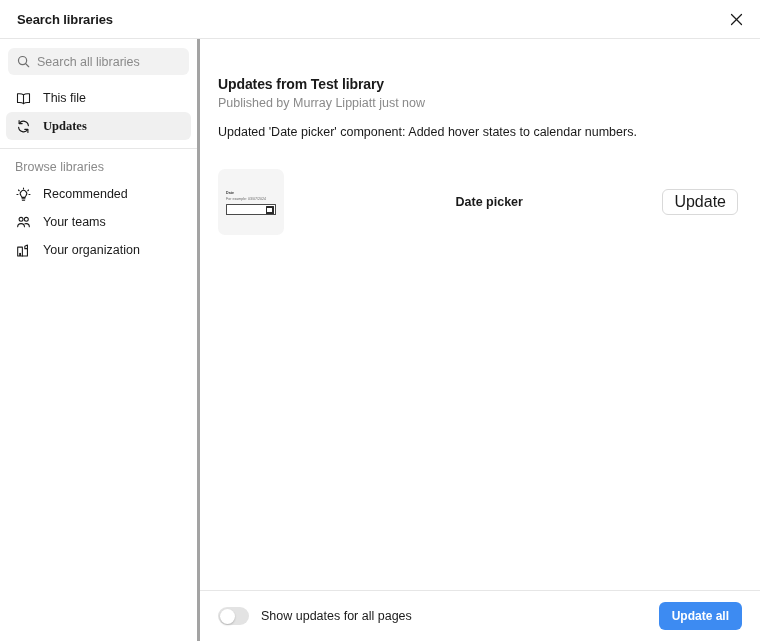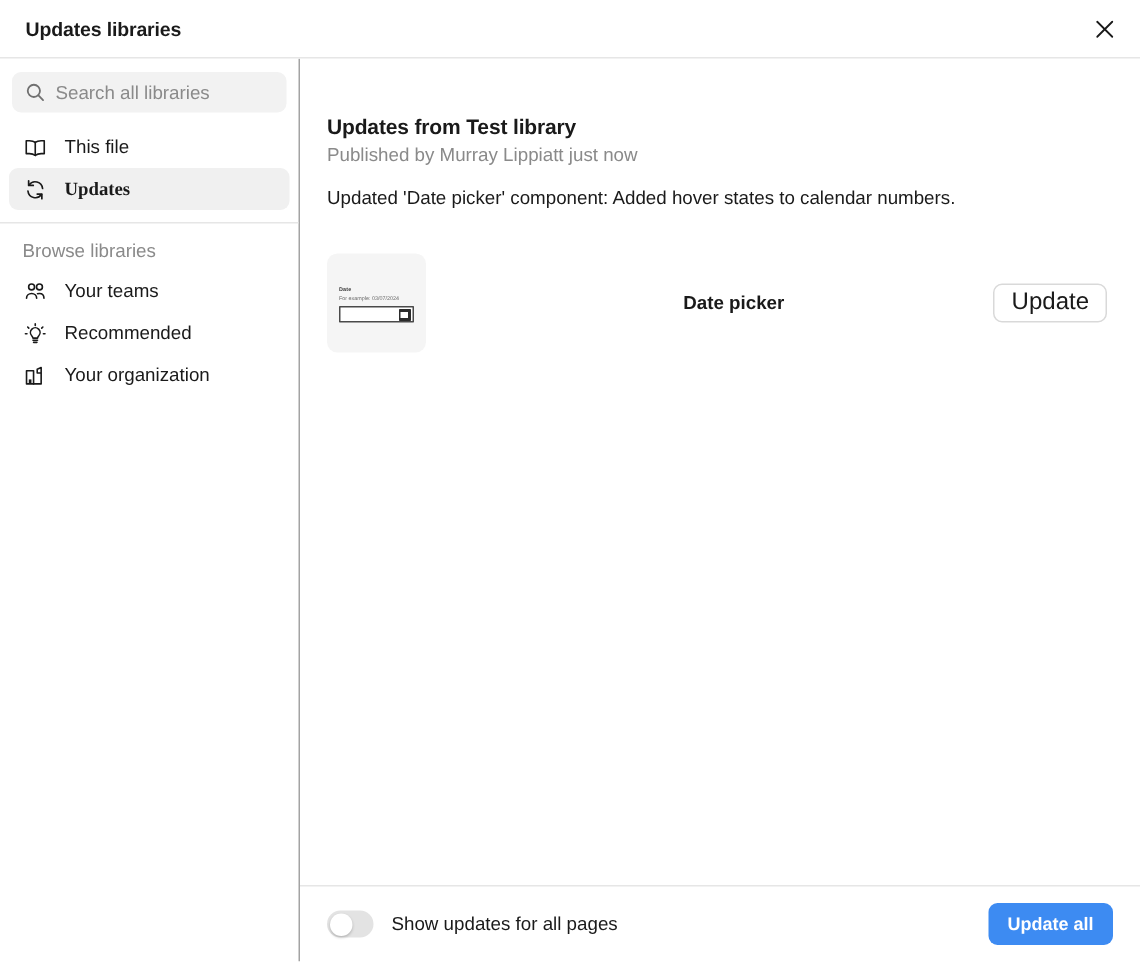--- a/index.html
+++ b/index.html
@@ -60,21 +60,21 @@
   .body {
     display: flex;
     height: 602px;
   }
 
   
   .sidebar {
     width: 200px;
     flex: 0 0 200px;
     background: #ffffff;
-    border-right: 1px solid #a3a3a3;
+    border-right: 3px solid #a3a3a3;
     padding-top: 9px;
   }
 
   .search-wrap { padding: 0 8px 9px 8px; }
   .search-box {
     display: flex;
     align-items: center;
     gap: 7px;
     height: 27px;
     background: #f2f2f2;
@@ -301,21 +301,21 @@
     cursor: pointer;
     white-space: nowrap;
   }
 </style>
 </head>
 <body>
 
 <div class="window">
 
   <div class="titlebar">
-    <div class="titlebar-title">Updates libraries</div>
+    <div class="titlebar-title">Search libraries</div>
     <button class="close-button">
       <span>
         <svg width="13" height="13" viewBox="0 0 13 13" fill="none" stroke="#1a1a1a" stroke-width="1.2" stroke-linecap="round">
           <line x1="1.5" y1="1.5" x2="11.5" y2="11.5"></line>
           <line x1="11.5" y1="1.5" x2="1.5" y2="11.5"></line>
         </svg>
       </span>
     </button>
   </div>
 
@@ -363,43 +363,43 @@
 
       <div class="nav-divider"></div>
 
       <div class="section-label">Browse libraries</div>
 
       <div class="nav-list">
 
         <div class="nav-item">
           <span class="icon">
             <svg width="15" height="15" viewBox="0 0 16 16" fill="none" stroke="#1a1a1a" stroke-width="1.15" stroke-linecap="round" stroke-linejoin="round">
-              <circle cx="5.4" cy="4.6" r="2.1"></circle>
-              <circle cx="11" cy="4.6" r="2.1"></circle>
-              <path d="M1.8 12.6c0-2 1.6-3.4 3.6-3.4s3.6 1.4 3.6 3.4"></path>
-              <path d="M9.6 9.4c.4-.2.9-.2 1.4-.2 2 0 3.2 1.4 3.2 3.4"></path>
-            </svg>
-          </span>
-          <span>Your teams</span>
-        </div>
-
-        <div class="nav-item">
-          <span class="icon">
-            <svg width="15" height="15" viewBox="0 0 16 16" fill="none" stroke="#1a1a1a" stroke-width="1.15" stroke-linecap="round" stroke-linejoin="round">
               <path d="M5.5 9.4a3.4 3.4 0 1 1 5 0c-.5.5-.8 1-.8 1.7H6.3c0-.7-.3-1.2-.8-1.7z"></path>
               <line x1="6.4" y1="12.6" x2="9.6" y2="12.6"></line>
               <line x1="6.8" y1="14.1" x2="9.2" y2="14.1"></line>
               <line x1="8" y1="1" x2="8" y2="2.1"></line>
               <line x1="2.6" y1="3.2" x2="3.4" y2="4"></line>
               <line x1="13.4" y1="3.2" x2="12.6" y2="4"></line>
               <line x1="1" y1="8" x2="2.1" y2="8"></line>
               <line x1="14.9" y1="8" x2="13.8" y2="8"></line>
             </svg>
           </span>
           <span>Recommended</span>
+        </div>
+
+        <div class="nav-item">
+          <span class="icon">
+            <svg width="15" height="15" viewBox="0 0 16 16" fill="none" stroke="#1a1a1a" stroke-width="1.15" stroke-linecap="round" stroke-linejoin="round">
+              <circle cx="5.4" cy="4.6" r="2.1"></circle>
+              <circle cx="11" cy="4.6" r="2.1"></circle>
+              <path d="M1.8 12.6c0-2 1.6-3.4 3.6-3.4s3.6 1.4 3.6 3.4"></path>
+              <path d="M9.6 9.4c.4-.2.9-.2 1.4-.2 2 0 3.2 1.4 3.2 3.4"></path>
+            </svg>
+          </span>
+          <span>Your teams</span>
         </div>
 
         <div class="nav-item">
           <span class="icon">
             <svg width="15" height="15" viewBox="0 0 16 16" fill="none" stroke="#1a1a1a" stroke-width="1.15" stroke-linecap="round" stroke-linejoin="round">
               <rect x="1.8" y="4.4" width="5" height="9.4"></rect>
               <path d="M6.8 13.8h5.4V2.2L9.4 3.4v2.6h2.8"></path>
               <rect x="3.4" y="10.6" width="1.9" height="3.2" fill="#1a1a1a" stroke="none"></rect>
             </svg>
           </span>

